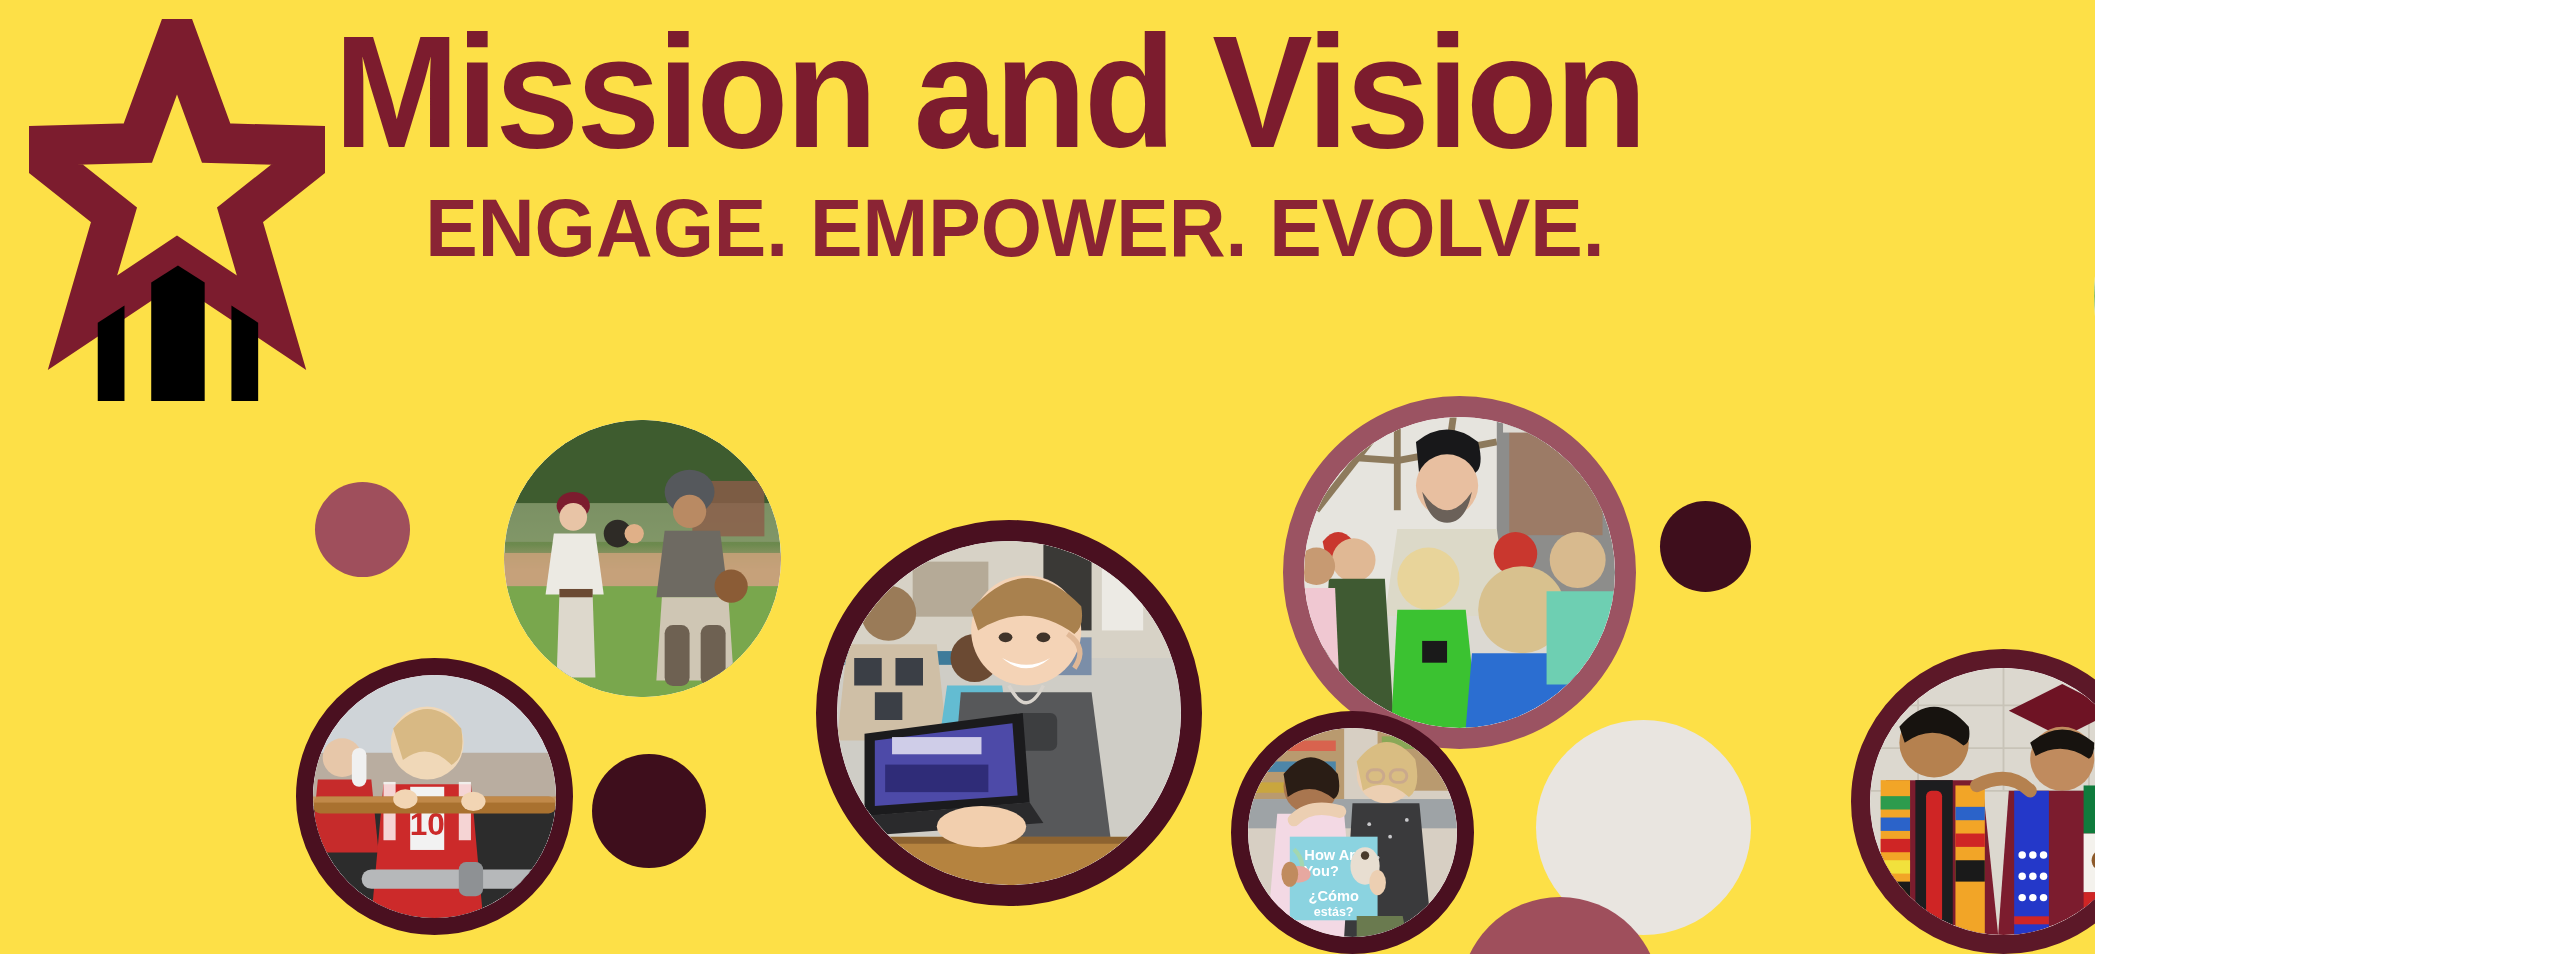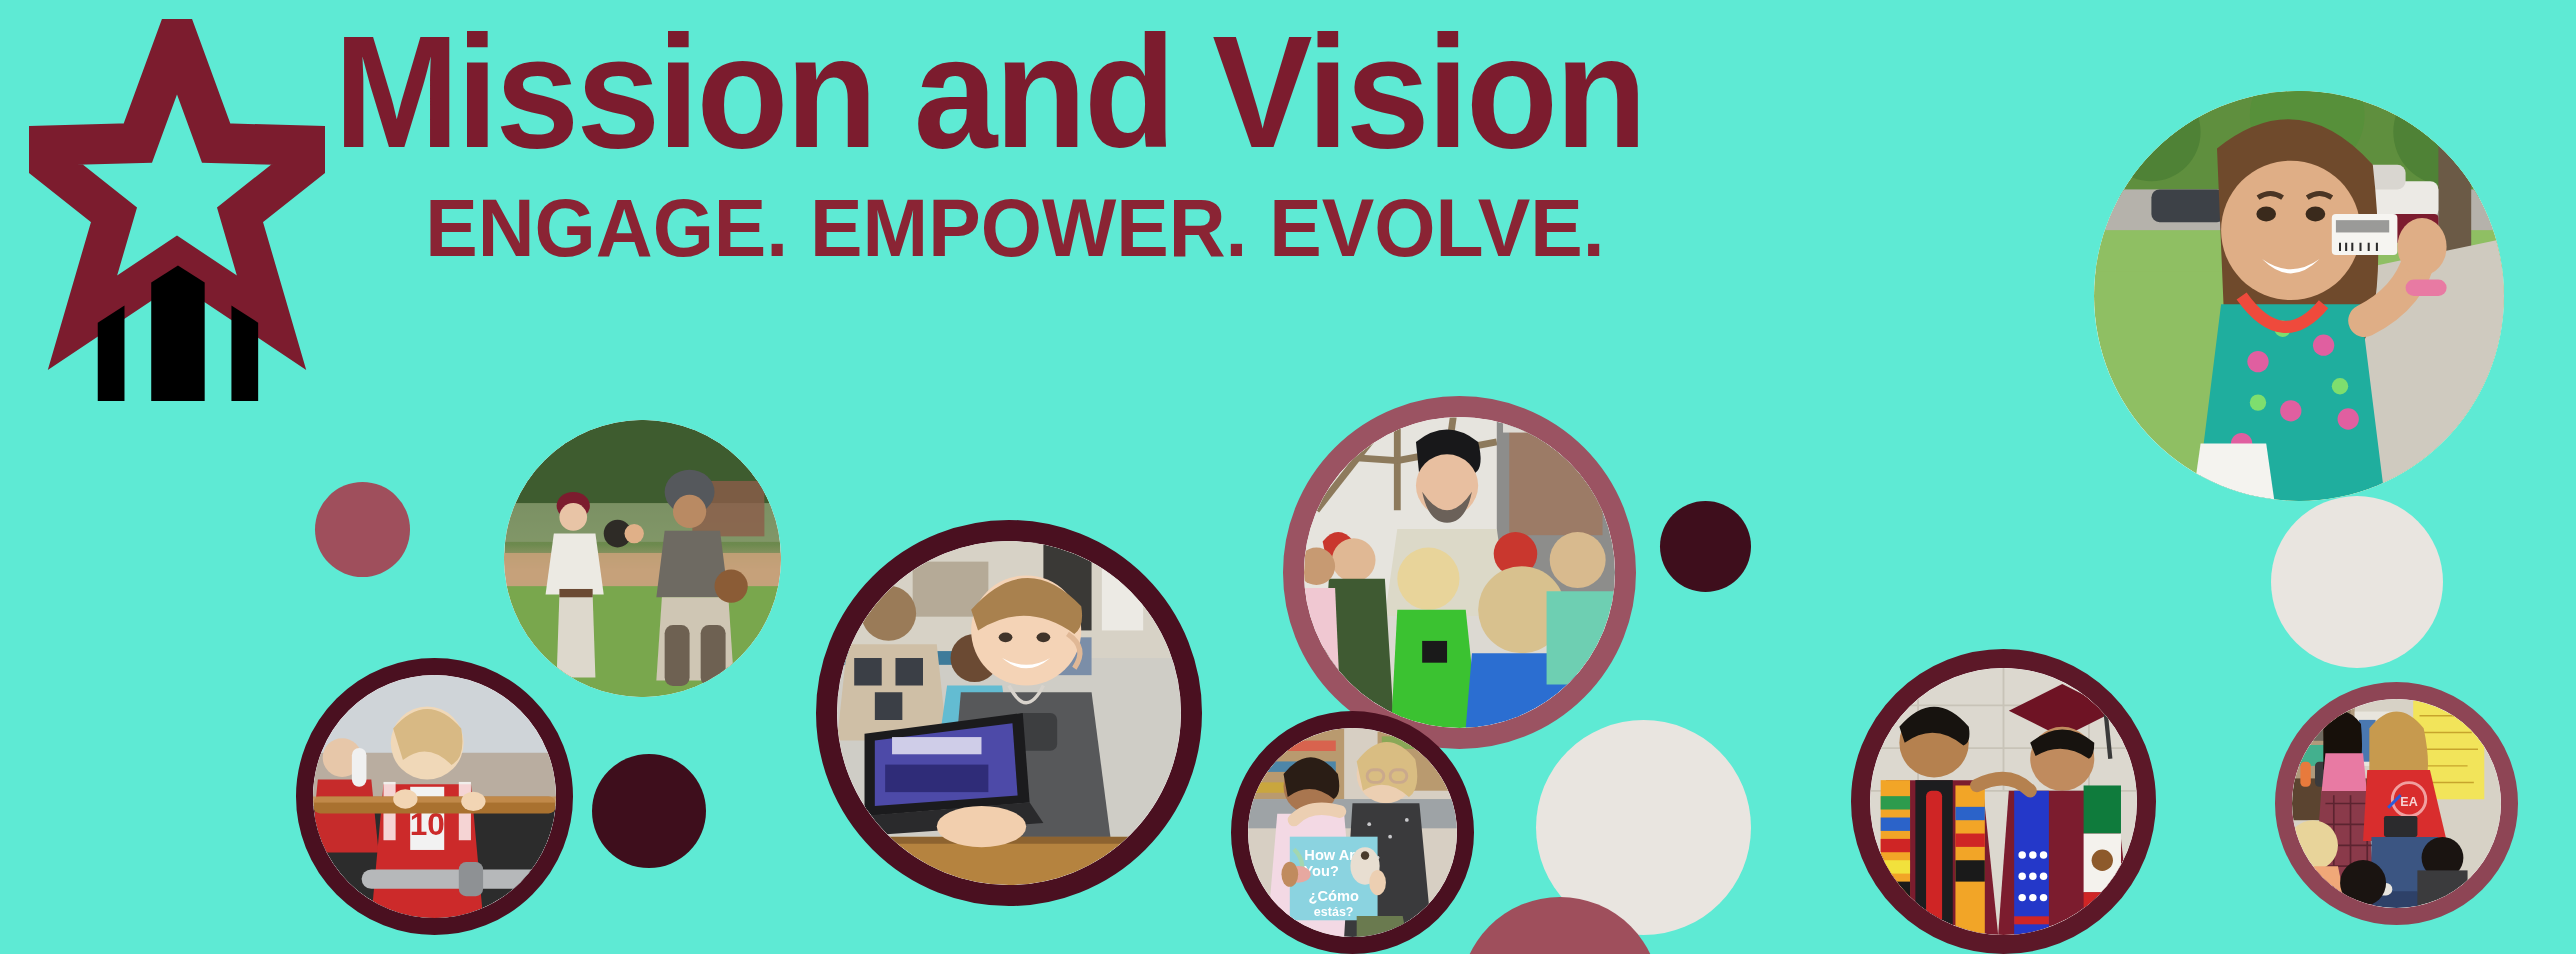--- a/index.html
+++ b/index.html
@@ -8,23 +8,23 @@
     padding: 0;
     background: #ffffff;
   }
   body {
     font-family: "Liberation Sans", sans-serif;
     -webkit-font-smoothing: antialiased;
   }
 
   #banner {
     position: relative;
-    width: 2576px;
+    width: 2095px;
     height: 954px;
-    background: #5eead4;
+    background: #fde047;
     overflow: hidden;
   }
 
   
   #logo {
     position: absolute;
     left: 29px;
     top: 19px;
     width: 296px;
     height: 382px;

